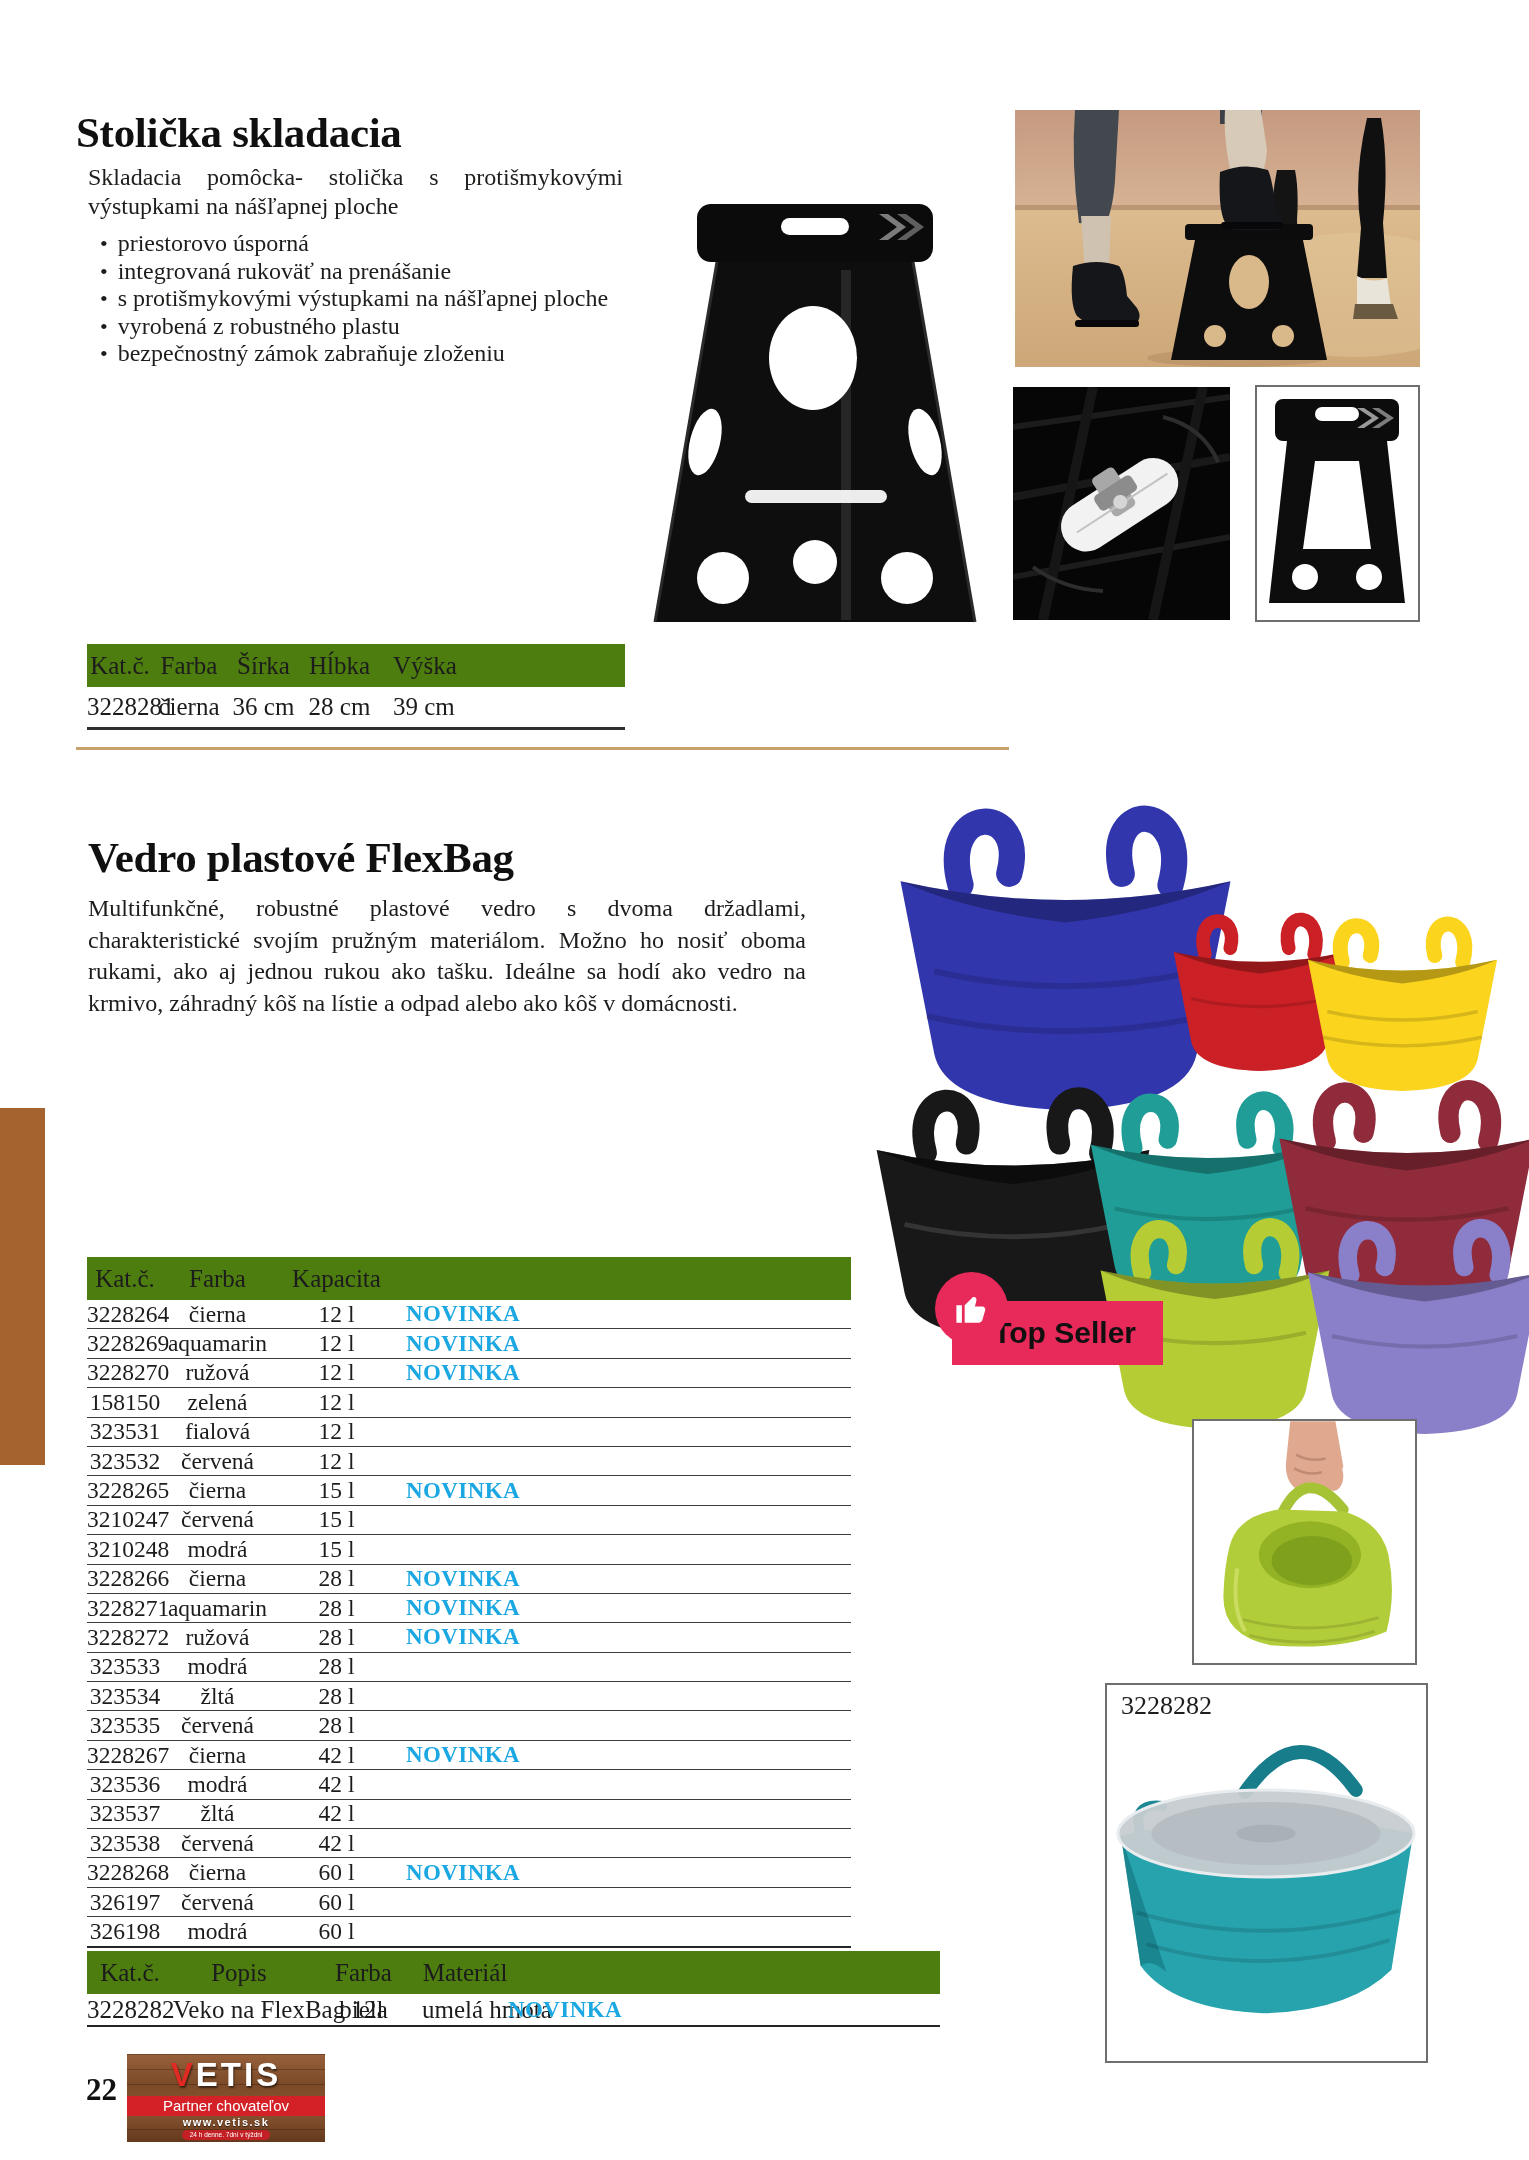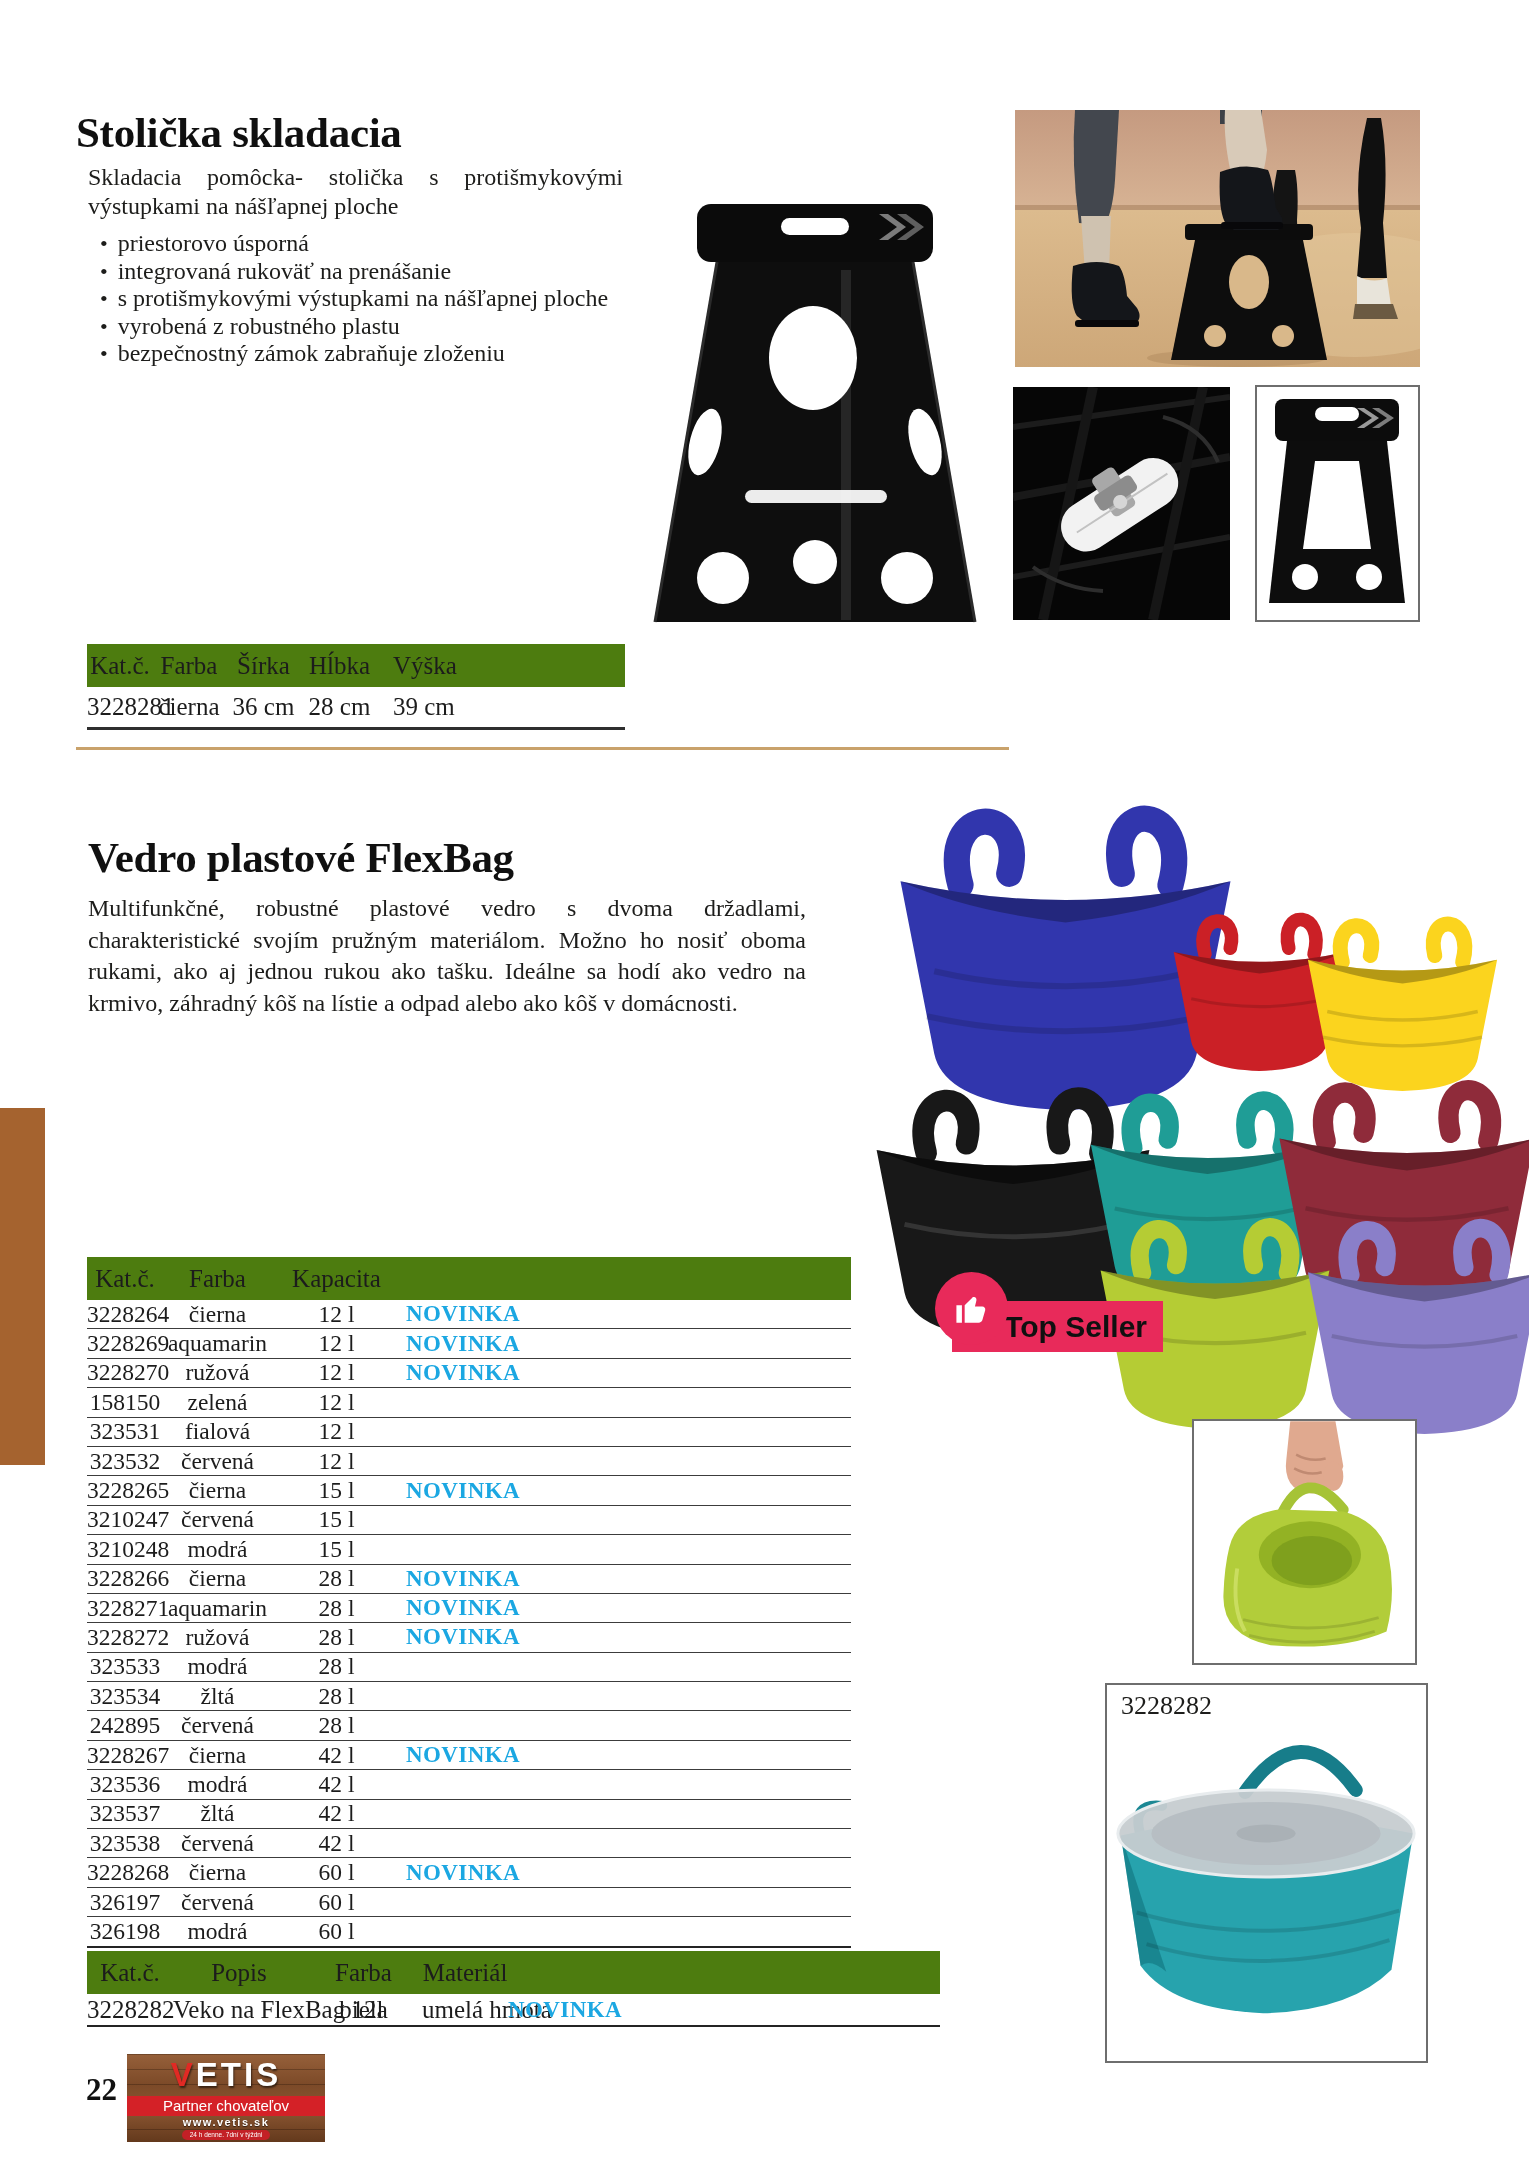--- a/index.html
+++ b/index.html
@@ -27,22 +27,22 @@
   .t3{left:87px;top:1951px;width:853px;}
   .t3 .hdr,.t3 .row{grid-template-columns:86px 132px 117px 86px 110px 1fr;}
   .t3 .row{height:31px;border-bottom:2.6px solid #242424;}
   .nov{color:#1ba7e2;font-weight:bold;font-size:23px;letter-spacing:.4px;}
   
   .photo{position:absolute;overflow:hidden;}
   .framed{border:2px solid #6e6e6e;background:#fff;box-sizing:border-box;}
   .divider{position:absolute;left:76px;top:747px;width:933px;height:3px;background:#c9a26b;}
   .sidebar-bar{position:absolute;left:0;top:1108px;width:45px;height:357px;background:#a5632f;}
   
-  .badge-rect{position:absolute;left:952px;top:1301px;width:211px;height:51px;background:#e82a5a;
-     display:flex;align-items:center;justify-content:flex-end;padding-right:16px;box-sizing:border-box;
+  .badge-rect{position:absolute;left:952px;top:1301px;width:211px;height:64px;background:#e82a5a;
+     display:flex;align-items:center;justify-content:flex-end;padding-right:27px;box-sizing:border-box;
      font-family:"Liberation Sans",sans-serif;font-weight:bold;font-size:30px;color:#101010;z-index:6;}
   .badge-circle{position:absolute;left:935px;top:1272px;width:73px;height:73px;border-radius:50%;
      background:#e82a5a;display:flex;align-items:center;justify-content:center;z-index:7;}
   
   .lid-label{position:absolute;left:14px;top:6px;font-size:26px;color:#1d1d1b;}
   
   .pagenum{position:absolute;left:86px;top:2072px;font-size:31px;font-weight:bold;color:#111;}
   .logo{position:absolute;left:127px;top:2054px;width:198px;height:88px;overflow:hidden;
      display:flex;flex-direction:column;align-items:center;
      background:
@@ -362,21 +362,21 @@
         <span class="cell">28 l</span>
         <span class="cell nov"></span>
       </div>
     <div class="row">
         <span class="cell">323534</span>
         <span class="cell">žltá</span>
         <span class="cell">28 l</span>
         <span class="cell nov"></span>
       </div>
     <div class="row">
-        <span class="cell">242895</span>
+        <span class="cell">323535</span>
         <span class="cell">červená</span>
         <span class="cell">28 l</span>
         <span class="cell nov"></span>
       </div>
     <div class="row">
         <span class="cell">3228267</span>
         <span class="cell">čierna</span>
         <span class="cell">42 l</span>
         <span class="cell nov">NOVINKA</span>
       </div>

